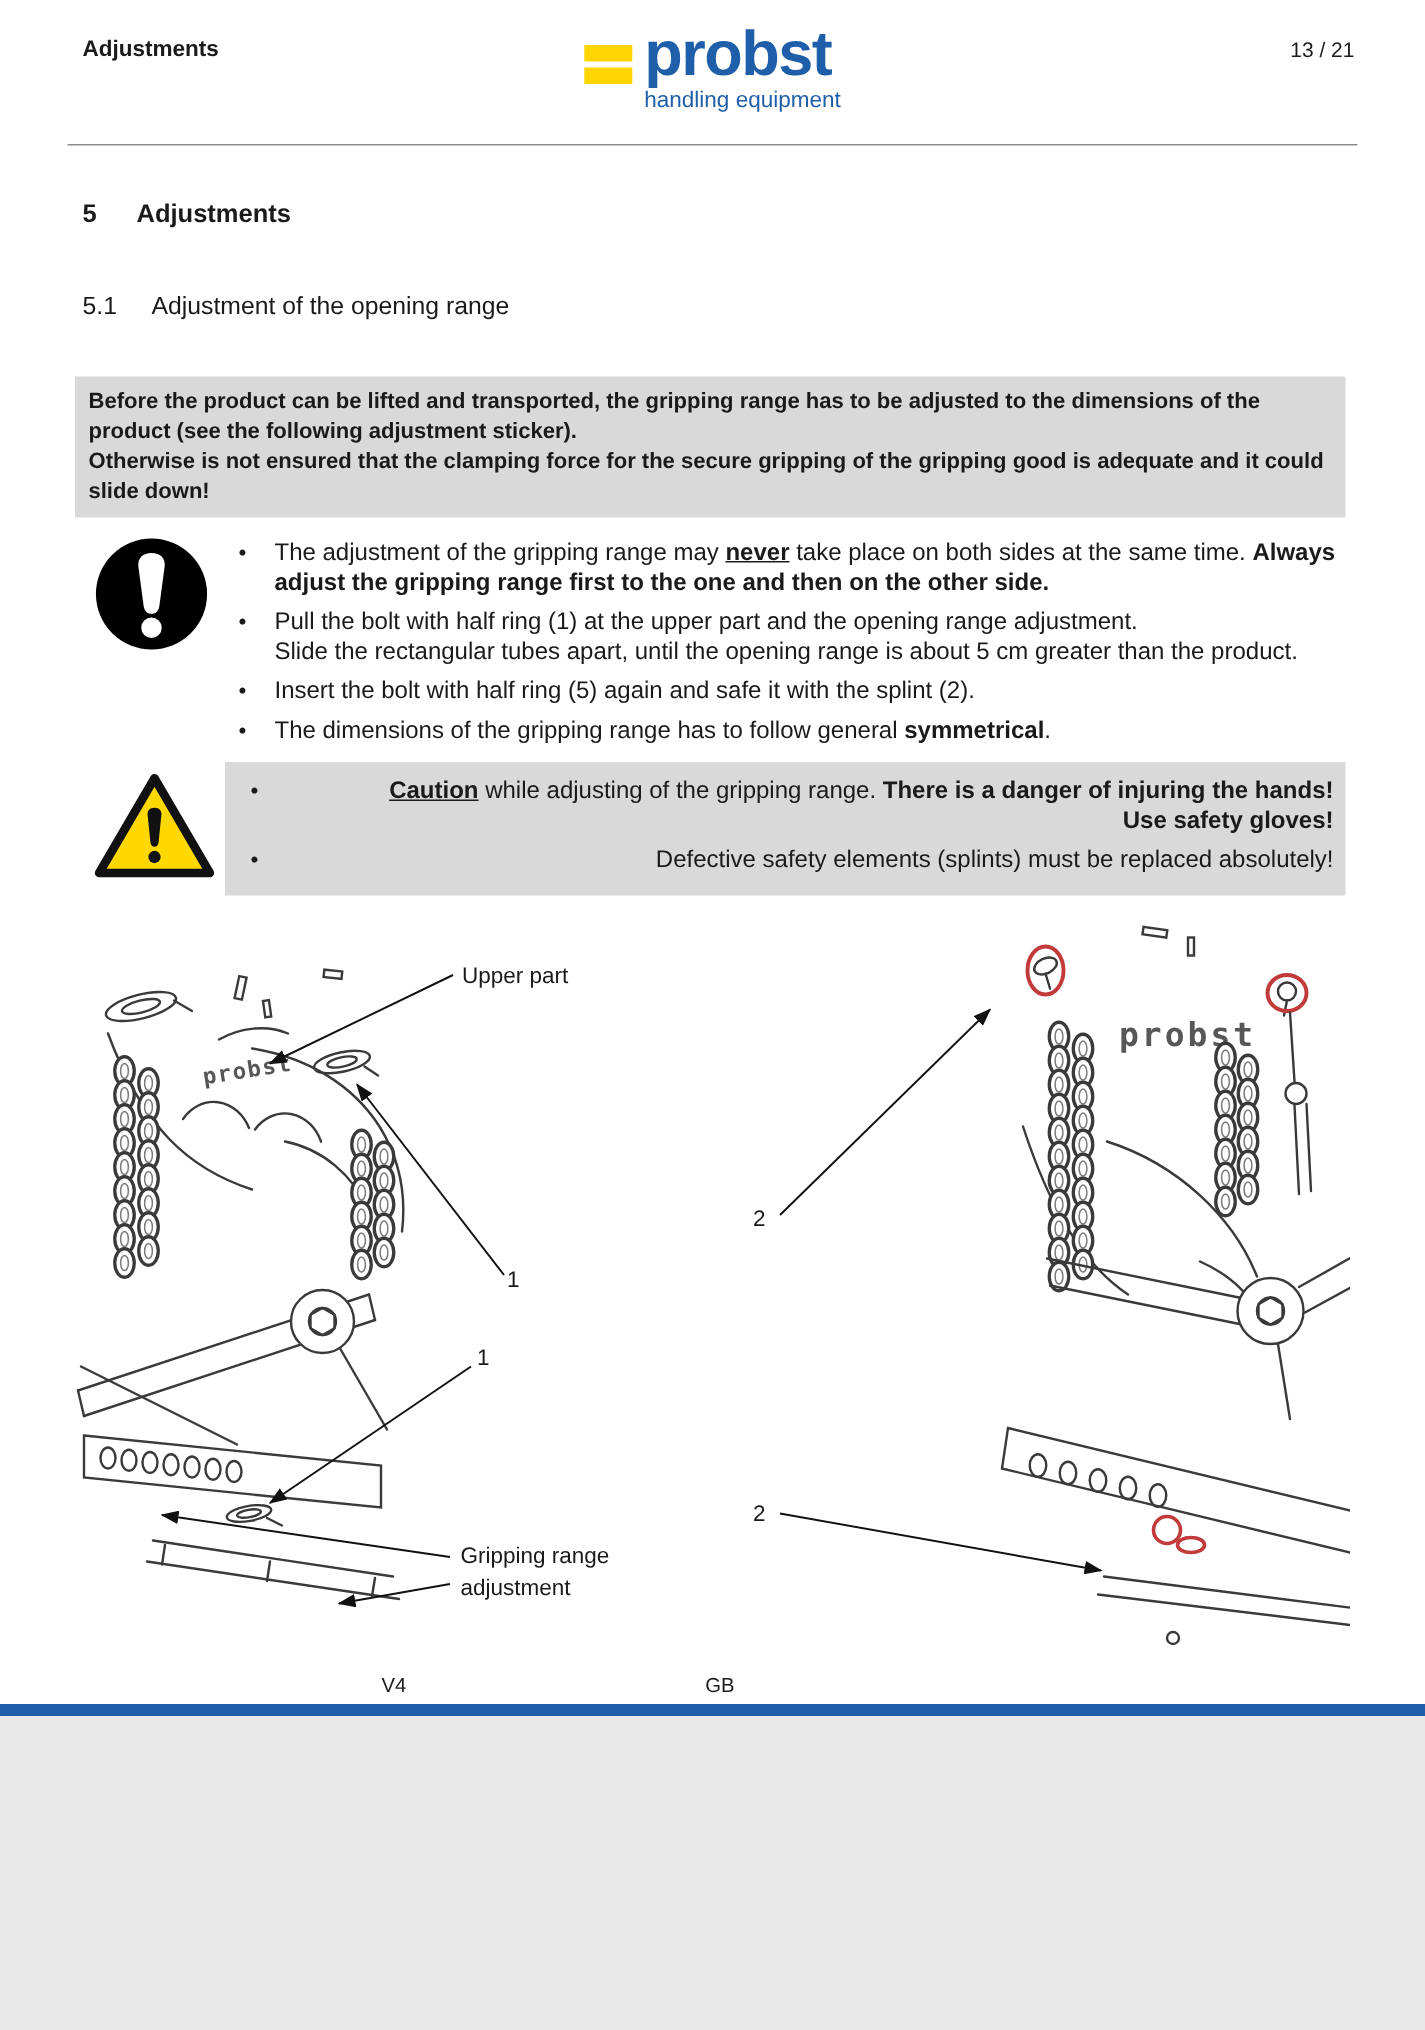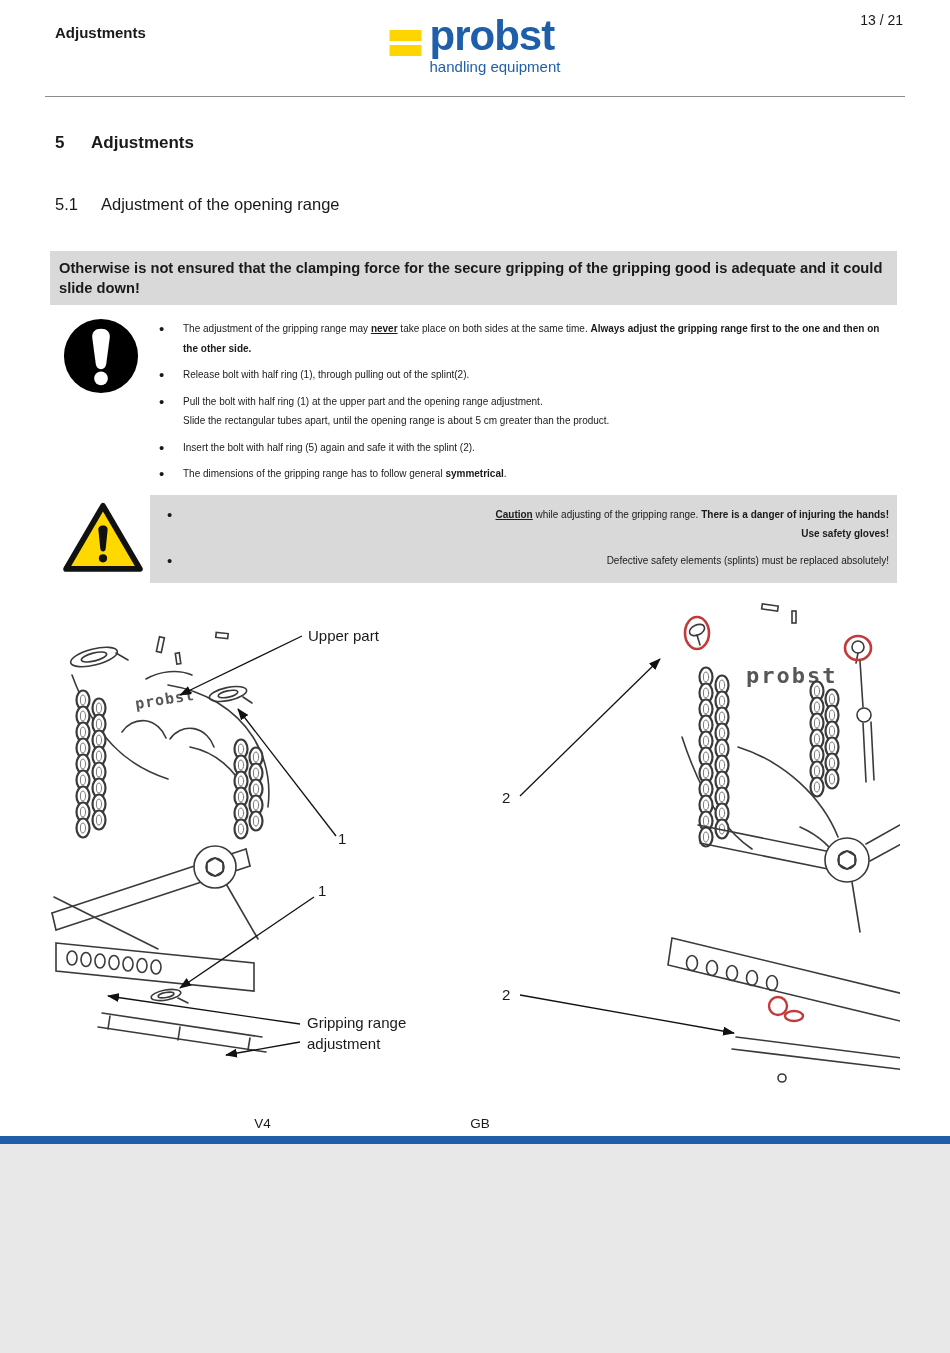--- a/index.html
+++ b/index.html
@@ -9,41 +9,41 @@
   *{box-sizing:border-box; margin:0; padding:0;}
   html,body{background:#e8e8e8;}
   .page{
     width:950px; height:1144px; position:relative; background:#fff;
     font-family:"Liberation Sans", sans-serif; color:#1a1a1a; overflow:hidden;
     margin:0 auto;
   }
   
   .header{position:relative; height:97px; margin:0 45px; border-bottom:1px solid #8c8c8c;}
   .header-title{position:absolute; left:10px; top:24px; font-size:15px; font-weight:700;}
-  .header-page{position:absolute; right:2px; top:12px; font-size:14px;}
+  .header-page{position:absolute; right:2px; top:25px; font-size:14px;}
   .logo{position:absolute; left:50%; top:16px; transform:translateX(-50%); display:flex; align-items:flex-start;}
   .logo-mark{display:flex; flex-direction:column; gap:4px; margin:14px 8px 0 0;}
   .logo-mark .bar{width:32px; height:11px; background:var(--brand-yellow); display:block;}
   .logo-word{font-size:42px; font-weight:700; color:var(--brand-blue); line-height:0.95; letter-spacing:-1px;}
   .logo-tag{font-size:15px; color:var(--brand-blue); text-align:center; margin-top:2px;}
   
   .h1{display:flex; margin:36px 55px 0; font-size:17px; font-weight:700;}
   .h1 .num{width:36px;}
   .h2{display:flex; margin:42px 55px 0; font-size:16.5px; font-weight:400;}
   .h2 .num{width:46px;}
   
   .intro-box{margin:37px 53px 0 50px; background:var(--box-gray); padding:7px 9px; font-size:14.7px; font-weight:700; line-height:20px;}
   
   .row{display:flex; margin:8px 53px 0 50px;}
   .icon-col{flex:0 0 100px; padding:4px 0 0 12px;}
   .bullets-wrap{flex:1;}
   .caution-row{margin-top:4px; align-items:center;}
   .caution-row .icon-col{padding-top:0;}
   .caution-row .bullets-wrap{background:var(--box-gray); padding:10px 8px 6px;text-align:right;}
-  ul.bullets{list-style:none; font-size:10px; line-height:19.5px;}
+  ul.bullets{list-style:none; font-size:16px; line-height:19.5px;}
   ul.bullets li{position:relative; padding-left:33px; margin-bottom:7px;}
   ul.bullets li::before{content:"\2022"; position:absolute; left:9px; top:0; font-size:15px;}
   .notice-row .bullets-wrap{padding-top:6px;}
   .b{font-weight:700;} .u{text-decoration:underline;}
   
   .figures{position:relative; height:505px; margin-top:14px;}
   .figures svg{position:absolute; left:50px; top:0;}
   .fig-stroke{stroke:#3a3a3a; fill:none; stroke-width:1.6; stroke-linecap:round;}
   .stencil-sm{font-family:"DejaVu Sans Mono", monospace; font-weight:700; font-size:15px; letter-spacing:1px; fill:#575757; stroke:none;}
   .stencil-lg{font-family:"DejaVu Sans Mono", monospace; font-weight:700; font-size:22px; letter-spacing:2px; fill:#575757; stroke:none;}
@@ -79,35 +79,35 @@
   <div class="h1">
     <span class="num">5</span>
     <span>Adjustments</span>
   </div>
   <div class="h2">
     <span class="num">5.1</span>
     <span>Adjustment of the opening range</span>
   </div>
 
   <div class="intro-box">
+    <p>Before the product can be lifted and transported, the gripping range has to be adjusted to the dimensions of the product (see the following adjustment sticker).</p>
     <p>Otherwise is not ensured that the clamping force for the secure gripping of the gripping good is adequate and it could slide down!</p>
   </div>
 
   <div class="row notice-row">
     <div class="icon-col">
       <svg width="78" height="78" viewBox="0 0 80 80">
         <circle cx="40" cy="40" r="38" fill="#000"></circle>
         <path d="M40 12 c6 0 9.5 3.5 9 9 l-3.6 27 c-.5 3.6 -2.4 5.5 -5.4 5.5 s-4.9 -1.9 -5.4 -5.5 l-3.6 -27 c-.5 -5.5 3 -9 9 -9 z" fill="#fff"></path>
         <circle cx="40" cy="63" r="7" fill="#fff"></circle>
       </svg>
     </div>
     <div class="bullets-wrap">
       <ul class="bullets">
           <li><span>The adjustment of the gripping range may </span><span class="b u">never</span><span> take place on both sides at the same time. </span><span class="b">Always adjust the gripping range first to the one and then on the other side.</span></li>
-          <li><span>Release bolt with half ring (1), through pulling out of the splint(2).</span></li>
           <li><span>Pull the bolt with half ring (1) at the upper part and the opening range adjustment.</span><br><span>Slide the rectangular tubes apart, until the opening range is about 5 cm greater than the product.</span></li>
           <li><span>Insert the bolt with half ring (5) again and safe it with the splint (2).</span></li>
           <li><span>The dimensions of the gripping range has to follow general </span><span class="b">symmetrical</span><span>.</span><br></li>
         </ul>
     </div>
   </div>
 
   <div class="row caution-row">
     <div class="icon-col">
       <svg width="82" height="74" viewBox="0 0 100 90">

